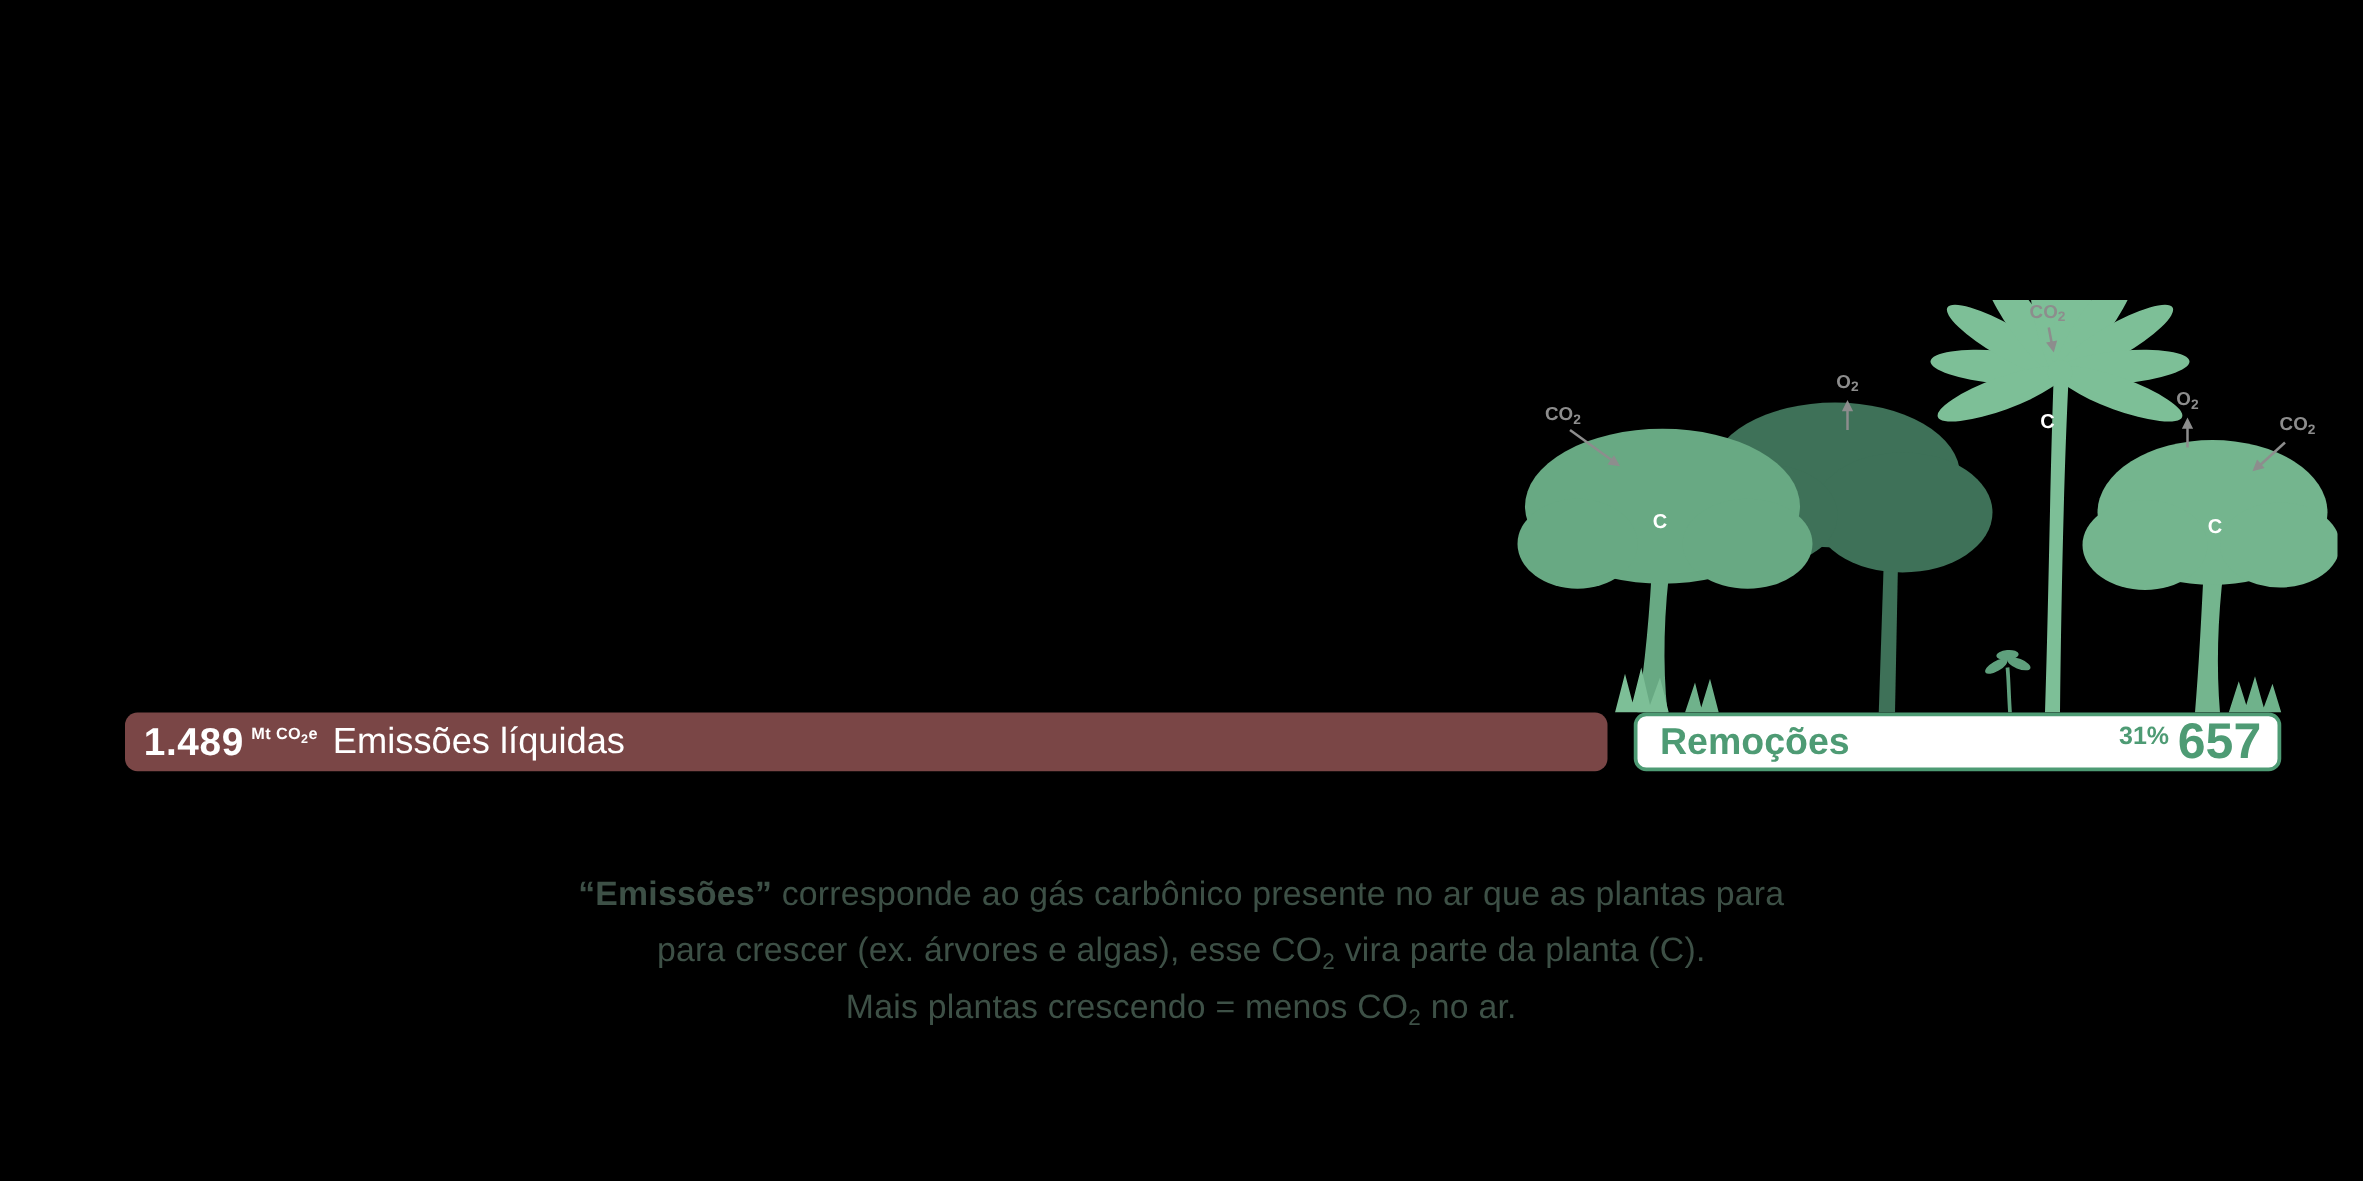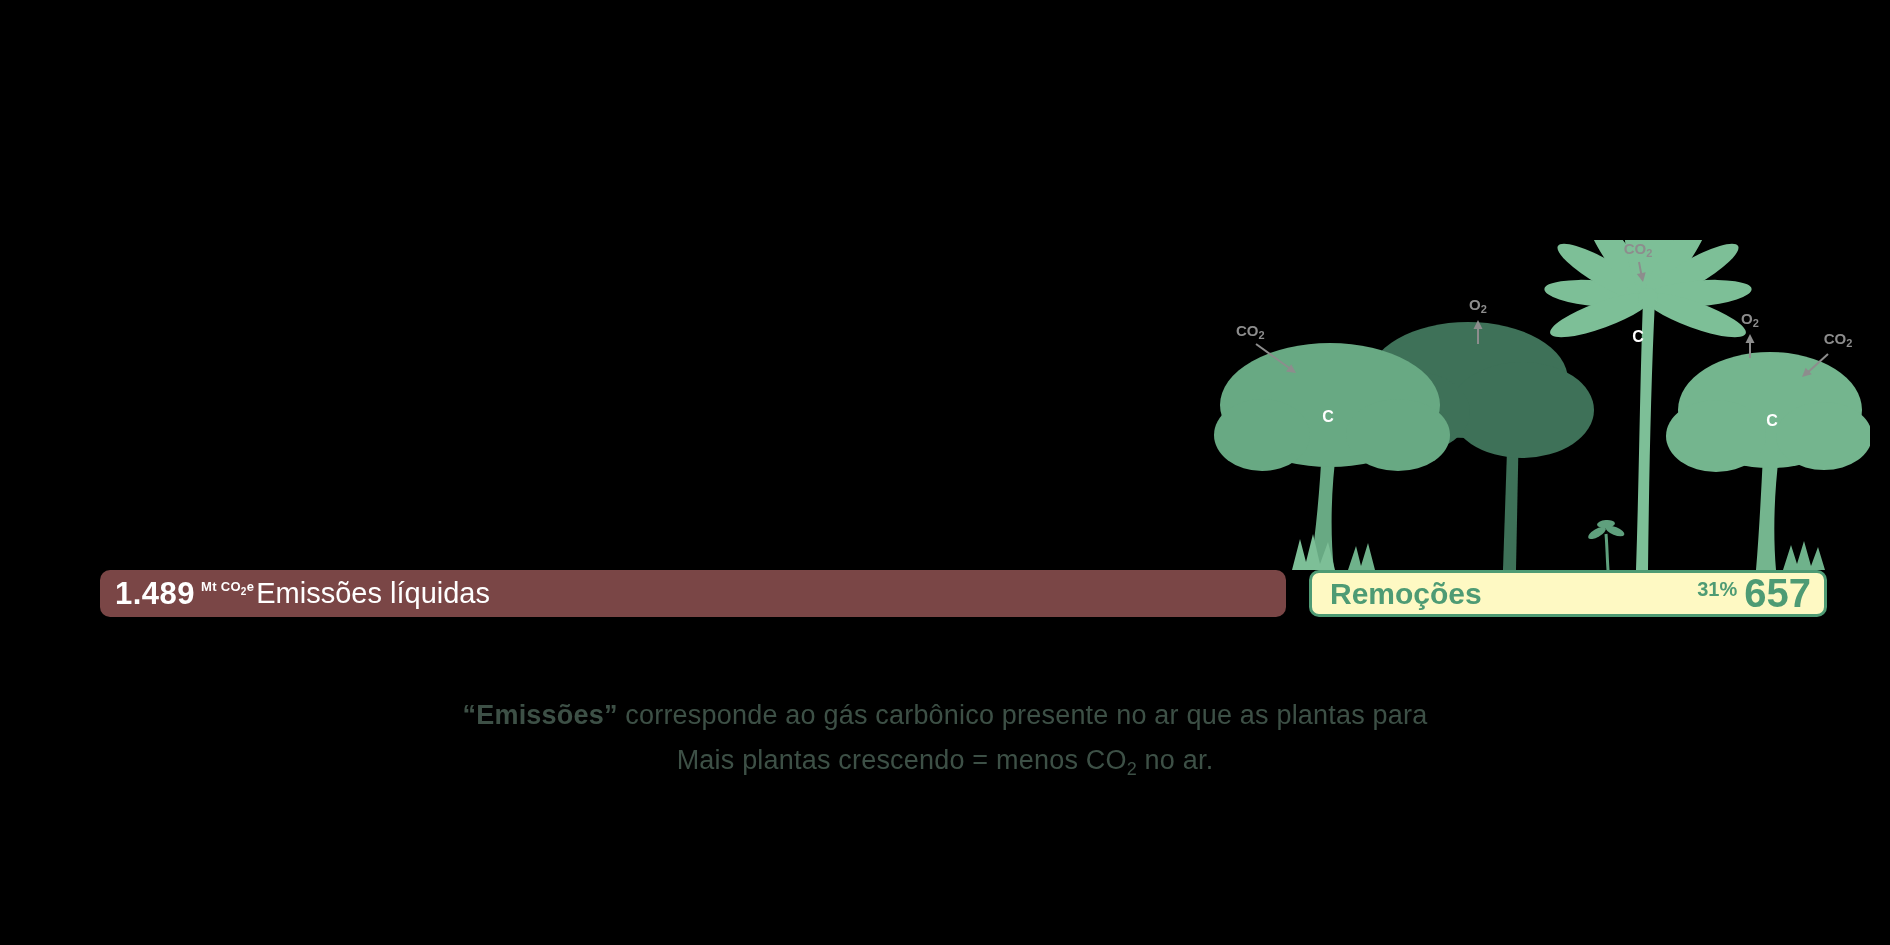--- a/index.html
+++ b/index.html
@@ -11,33 +11,33 @@
 
   
   .trees { position:absolute; left:1210px; top:240px; }
   .gas-label { font-family:"Liberation Sans","DejaVu Sans",sans-serif; font-size:15px; font-weight:bold; fill:#8d8d8d; }
   .gas-label .sub { font-size:11px; }
   .c-label { font-family:"Liberation Sans","DejaVu Sans",sans-serif; font-size:16px; font-weight:bold; fill:#ffffff; }
   .arrow { stroke:#8d8d8d; stroke-width:2; fill:none; }
   .arrow-head { fill:#8d8d8d; }
 
   
-  .bar-row { position:absolute; left:100px; top:570px; height:47px; display:flex; gap:9px; }
+  .bar-row { position:absolute; left:100px; top:570px; height:47px; display:flex; gap:21px; }
   .bar-emissions {
     width:1186px; height:47px; background:#7a4646; border-radius:10px;
     display:flex; align-items:center; padding-left:15px; color:#fff;
   }
   .val-big { font-size:31px; font-weight:bold; letter-spacing:.5px; }
-  .unit { font-size:13px; font-weight:bold; margin:-14px 2px 0 6px; letter-spacing:.3px; }
+  .unit { font-size:13px; font-weight:bold; margin:-14px 12px 0 6px; letter-spacing:.3px; }
   .unit sub { font-size:10px; line-height:0; }
   .bar-label { font-size:29px; font-weight:400; }
   .bar-removals {
-    width:518px; height:47px; background:#fef9c3; border:3px solid #4e9b74; border-radius:10px;
+    width:518px; height:47px; background:#ffffff; border:3px solid #4e9b74; border-radius:10px;
     display:flex; align-items:center; justify-content:space-between;
-    padding:0 13px 0 18px; color:#4e9b74;margin-left:14px;
+    padding:0 13px 0 18px; color:#4e9b74;
   }
   .removals-label { font-size:30px; font-weight:bold; }
   .removals-right { display:flex; align-items:center; gap:7px; }
   .pct { font-size:20px; font-weight:bold; margin-top:-9px; }
   .removals-val { font-size:40px; font-weight:bold; }
 
   
   .caption {
     position:absolute; top:693px; left:0; width:100%; text-align:center;
     color:#3d5046; font-size:27px; line-height:45px; letter-spacing:.2px;
@@ -156,16 +156,17 @@
       <span class="removals-right">
         <span class="pct">31%</span>
         <span class="removals-val">657</span>
       </span>
     </div>
 
   </div>
 
   <div class="caption">
     <div><span class="b">“Emissões”</span><span> corresponde ao gás carbônico presente no ar que as plantas para</span></div>
+    <div><span>para crescer (ex. árvores e algas), esse CO</span><sub>2</sub><span> vira parte da planta (C).</span></div>
     <div><span>Mais plantas crescendo = menos CO</span><sub>2</sub><span> no ar.</span></div>
   </div>
 
 </div>
 
 </body></html>

